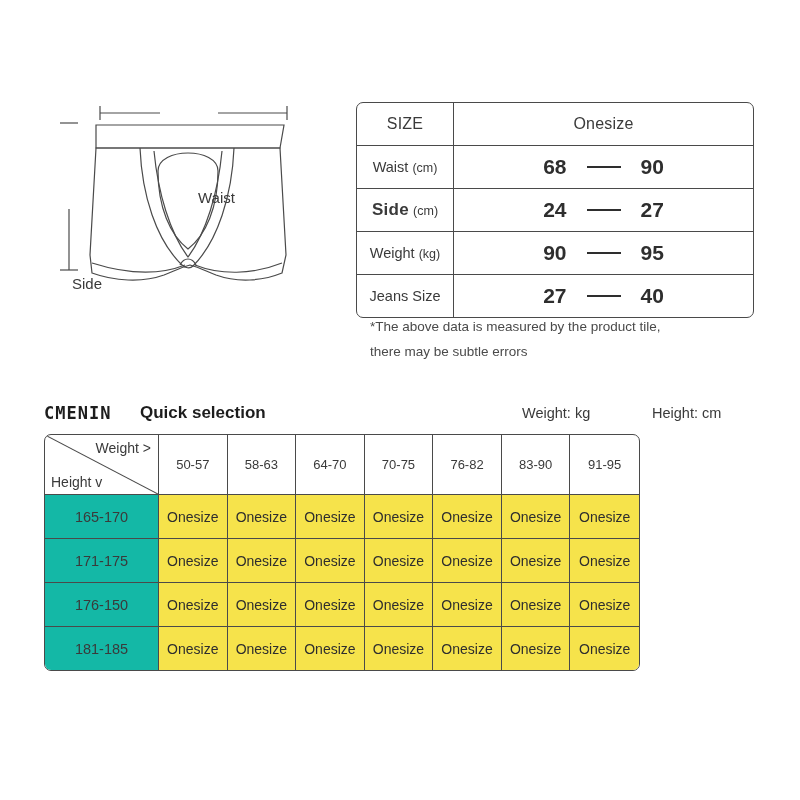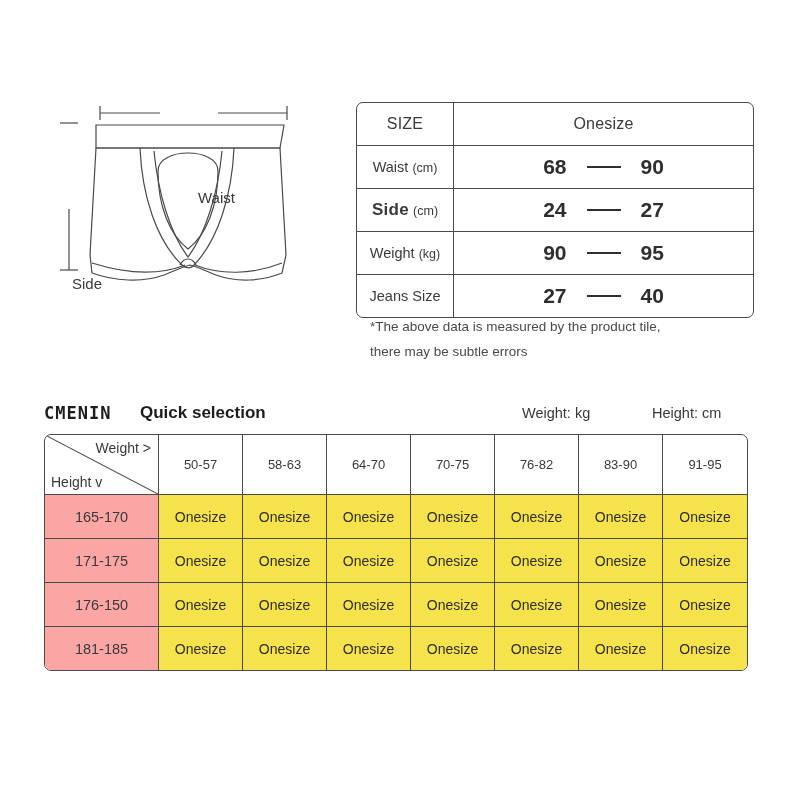--- a/index.html
+++ b/index.html
@@ -154,41 +154,41 @@
     left: 608px;
     top: 2px;
     font-size: 14.5px;
     color: #3a3a3a;
   }
 
   
   #matrix-wrap {
     left: 44px;
     top: 434px;
-    width: 704px;
+    width: 596px;
   }
   #matrix td {
     height: 41px;
     font-size: 14px;
   }
   #matrix td.corner {
     width: 113px;
     padding: 0;
     position: relative;
     height: 57px;
   }
   #matrix tr.head-row td { height: 57px; }
   #matrix td.weight-head {
     font-size: 13px;
     color: #3a3a3a;
   }
   #matrix td.height-cell {
     font-size: 14.5px;
     color: #3a3a3a;
-    background: #fca5a5;
+    background: #14b8a6;
   }
   #matrix td.size-cell {
     background: #F6E34B;
     font-size: 14px;
     color: #2e2e2e;
   }
 
   .corner-inner {
     position: absolute;
     inset: 0;

